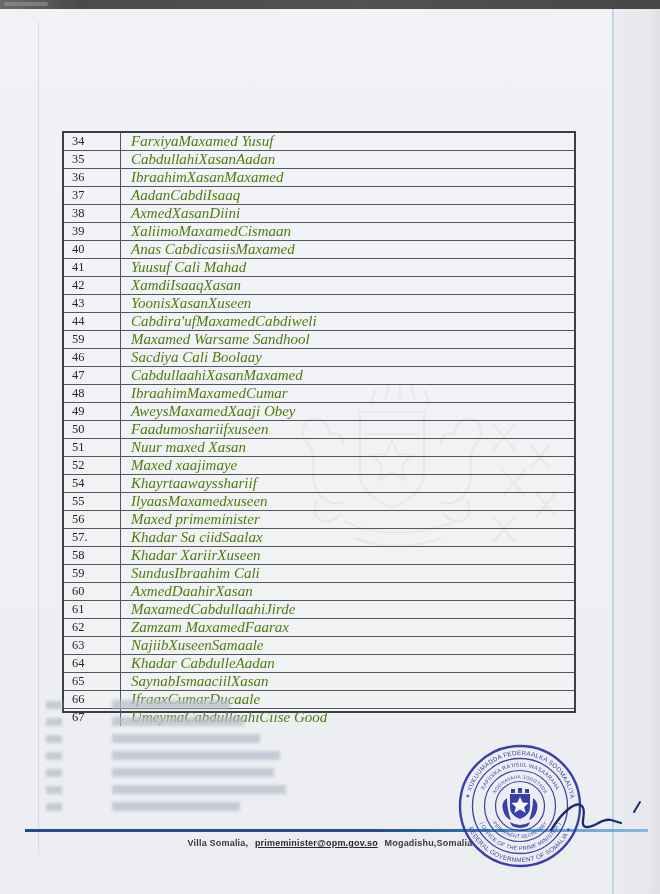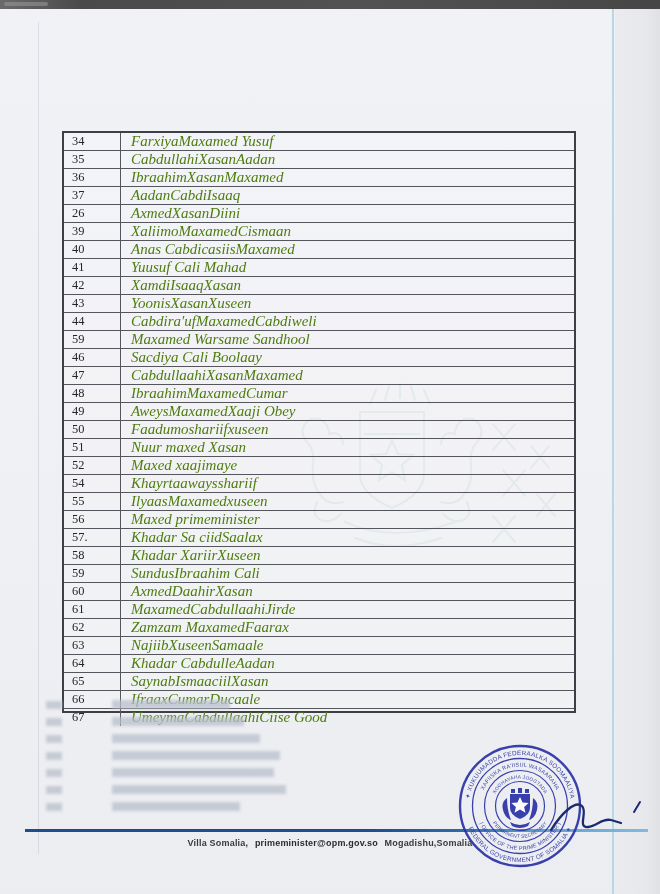--- a/index.html
+++ b/index.html
@@ -36,21 +36,21 @@
   .ghosts{position:absolute;left:46px;top:696px;width:320px;filter:blur(1.4px);opacity:.75;}
   .ghosts .grow{height:17px;display:flex;align-items:center;}
   .ghosts .stub{width:16px;height:8px;background:#b9c0cc;margin-right:50px;flex:none;}
   .ghosts .gbar{height:9px;background:#b9c0cc;}
 
   
   .footer-rule{position:absolute;left:25px;top:829px;width:623px;height:3px;
     background:linear-gradient(90deg,#1e4c8c 0%,#1e4c8c 55%,#2f6aa6 70%,#5f9dce 82%,#86b9de 100%);}
   .footer-text{position:absolute;left:0;width:660px;top:838px;text-align:center;
     font-family:"Liberation Sans",sans-serif;font-weight:bold;font-size:9px;color:#3a3a3d;letter-spacing:.2px;}
-  .footer-text .email{color:#2b2b2e;margin:12px 4px;}
+  .footer-text .email{color:#2b2b2e;text-decoration:underline;margin:12px 4px;}
 
   .stamp{position:absolute;left:458px;top:744px;}
   .stamp text{font-family:"Liberation Sans",sans-serif;letter-spacing:.25px;}
   .signature{position:absolute;left:545px;top:778px;}
 </style>
 </head>
 <body>
 
 <div class="top-bar">
   <div class="top-bar-smudge"></div>
@@ -93,21 +93,21 @@
   </div>
     <div class="row">
     <div class="cell-no">36</div>
     <div class="cell-name">IbraahimXasanMaxamed</div>
   </div>
     <div class="row">
     <div class="cell-no">37</div>
     <div class="cell-name">AadanCabdiIsaaq</div>
   </div>
     <div class="row">
-    <div class="cell-no">26</div>
+    <div class="cell-no">38</div>
     <div class="cell-name">AxmedXasanDiini</div>
   </div>
     <div class="row">
     <div class="cell-no">39</div>
     <div class="cell-name">XaliimoMaxamedCismaan</div>
   </div>
     <div class="row">
     <div class="cell-no">40</div>
     <div class="cell-name">Anas CabdicasiisMaxamed</div>
   </div>

